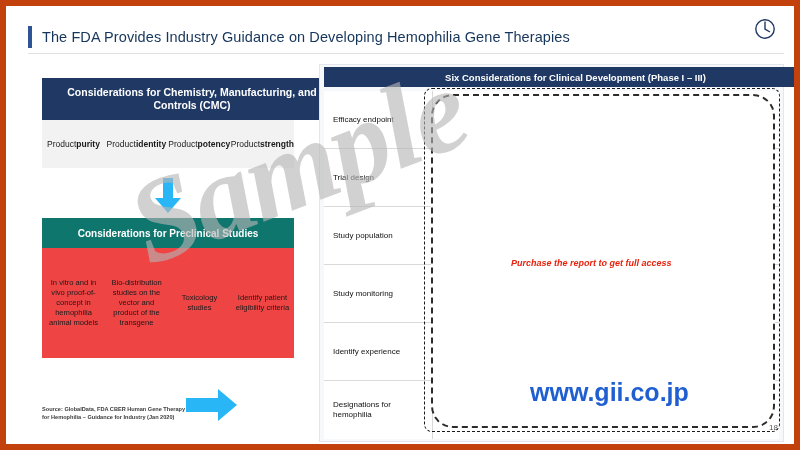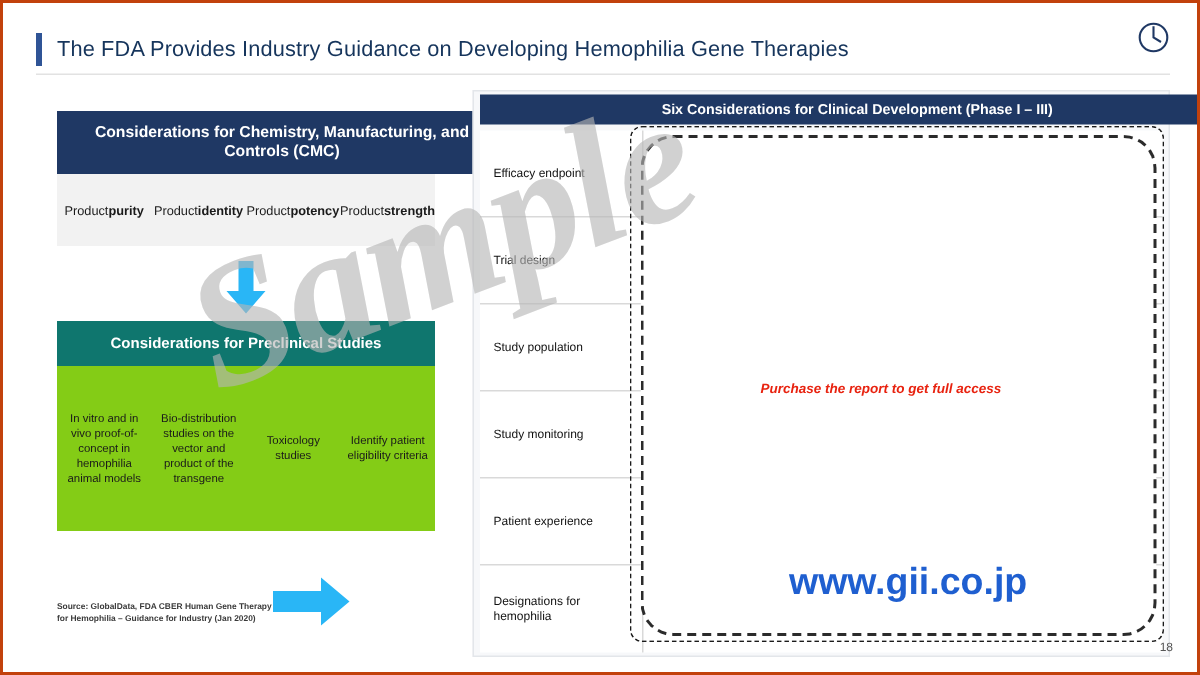--- a/index.html
+++ b/index.html
@@ -6,21 +6,21 @@
   body{
     width:800px;height:450px;
     background:#ffffff;
     font-family:"Liberation Sans", sans-serif;
     overflow:hidden;
     position:relative;
   }
   .slide{
     position:absolute;left:0;top:0;width:800px;height:450px;
     background:#ffffff;
-    border:2px solid #c2410c;
+    border:6px solid #c2410c;
     box-sizing:border-box;
     overflow:hidden;
   }
   
   .title-bar{
     position:absolute;left:22px;top:18px;width:700px;height:26px;
     display:flex;align-items:center;
   }
   .title-accent{
     width:4px;height:22px;background:#2f5496;margin-right:10px;flex:none;
@@ -53,21 +53,21 @@
   .arrow-down{
     position:absolute;left:148px;top:172px;width:28px;height:36px;
   }
   .pre-box{
     position:absolute;left:36px;top:212px;width:252px;height:30px;
     background:#0f766e;color:#fff;display:flex;align-items:center;justify-content:center;
     font-size:10px;font-weight:bold;
   }
   .pre-row{
     position:absolute;left:36px;top:242px;width:252px;height:110px;
-    background:#84cc16;display:flex;
+    background:#ef4444;display:flex;
   }
   .pre-cell{
     flex:1;display:flex;align-items:center;justify-content:center;
     font-size:7.6px;color:#1a1a1a;line-height:10px;text-align:center;padding:0 3px;
     box-sizing:border-box;
   }
   .source{
     position:absolute;left:36px;top:400px;width:150px;
     font-size:5.6px;color:#3a3a3a;line-height:7.6px;font-weight:bold;
   }
@@ -205,21 +205,21 @@
     </div>
     <div class="trow" style="height:58px">
       <div class="tlabel">Study population</div>
       <div class="tbody"></div>
     </div>
     <div class="trow" style="height:58px">
       <div class="tlabel">Study monitoring</div>
       <div class="tbody"></div>
     </div>
     <div class="trow" style="height:58px">
-      <div class="tlabel">Patient experience</div>
+      <div class="tlabel">Identify experience</div>
       <div class="tbody"></div>
     </div>
     <div class="trow" style="height:58px;border-bottom:none">
       <div class="tlabel">Designations for hemophilia</div>
       <div class="tbody">h                                    n,
 both</div>
     </div>
   </div>
 
   <div class="pagenum">18</div>

